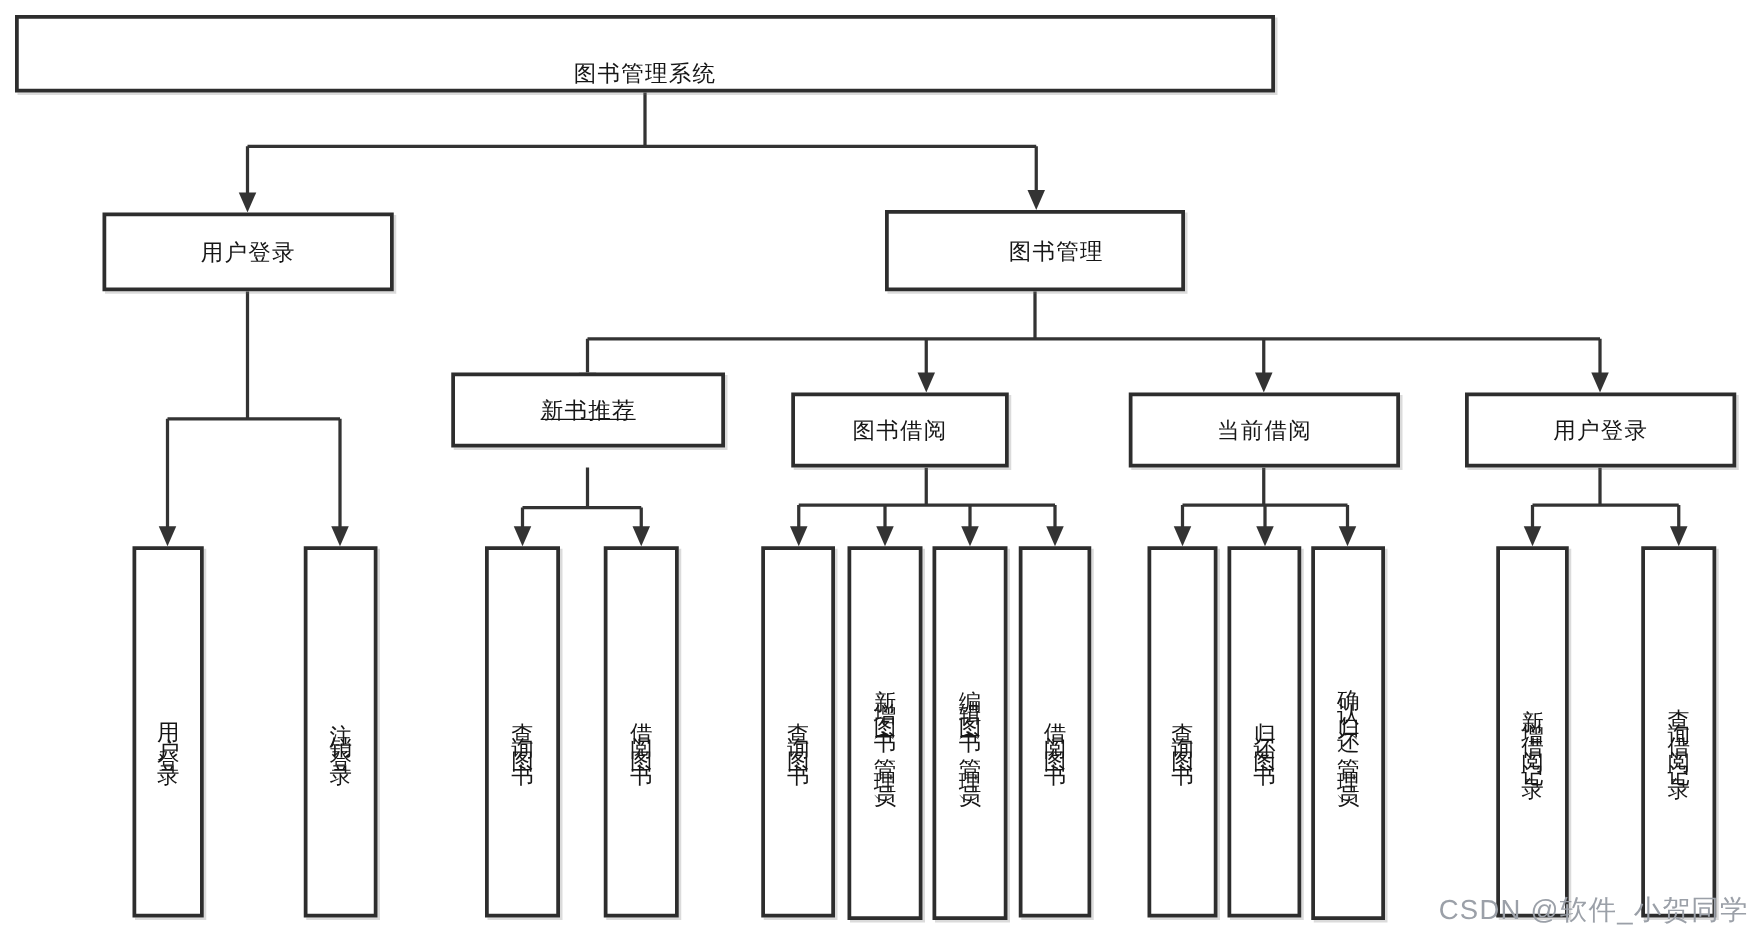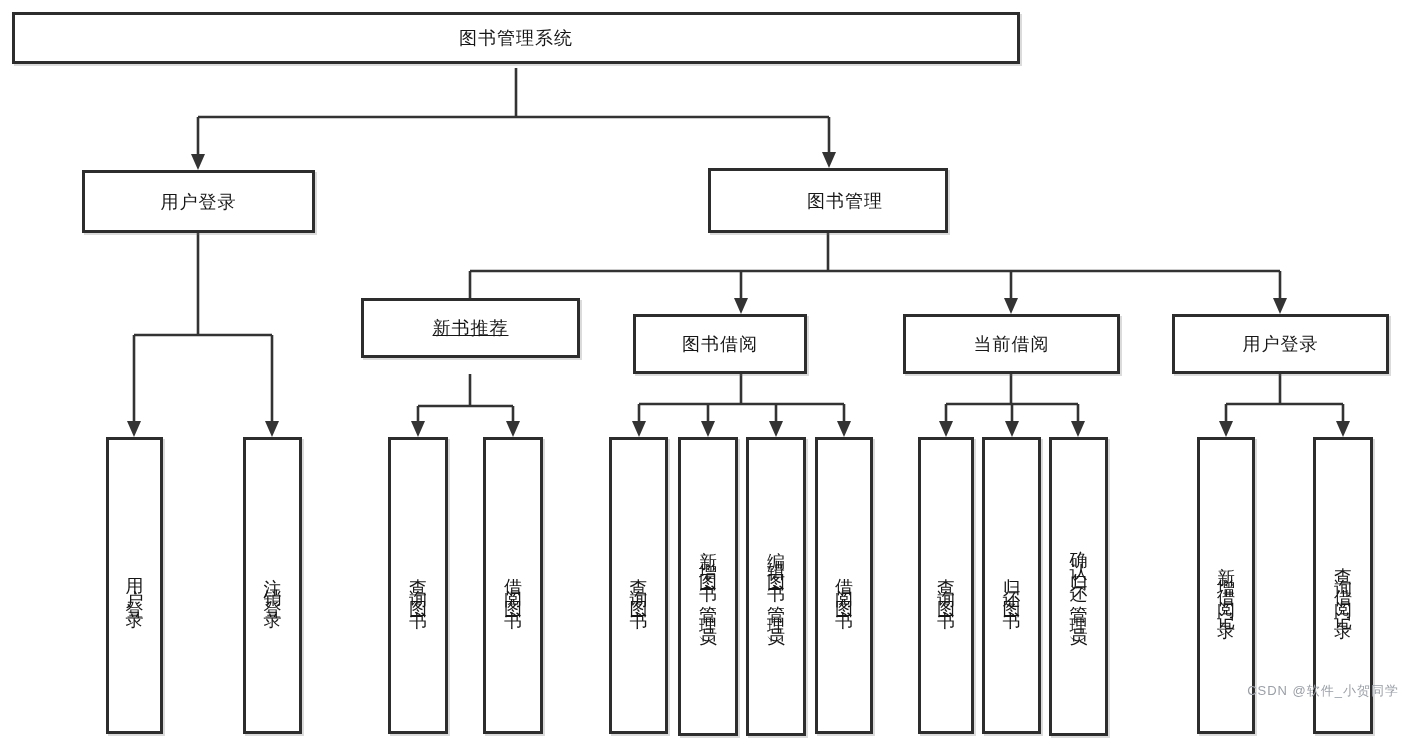--- a/index.html
+++ b/index.html
@@ -46,22 +46,22 @@
   .leaf span {
     writing-mode: vertical-rl;
     text-orientation: mixed;
     letter-spacing: 11px;
     line-height: 1;
     font-size: 18px;
   }
   .watermark {
     position: absolute;
     right: 6px;
-    top: 682px;
-    font-size: 13px;
+    top: 713px;
+    font-size: 22px;
     color: #9ba0a8;
     letter-spacing: 1px;
     z-index: 5;
     white-space: nowrap;
   }
 </style>
 </head>
 <body>
 
 <div class="stage">
@@ -135,21 +135,21 @@
     <g>
       <path d="M1280 374 L1280 404"></path>
       <path d="M1226 404 L1343 404"></path>
       <path d="M1226 404 L1226 425"></path>
         <polygon points="1219,421 1233,421 1226,437"></polygon>
       <path d="M1343 404 L1343 425"></path>
         <polygon points="1336,421 1350,421 1343,437"></polygon>
     </g>
   </svg>
 
-  <div class="node" style="left:12px; top:12px; width:1008px; height:52px;">
+  <div class="node" style="left:12px; top:12px; width:1008px; height:62px;align-items:flex-end;">
     <span>图书管理系统</span>
   </div>
 
   <div class="node" style="left:82px; top:170px; width:233px; height:63px;">
     <span>用户登录</span>
   </div>
   <div class="node" style="left:708px; top:168px; width:240px; height:65px;padding-left:34px;">
     <span>图书管理</span>
   </div>
 

